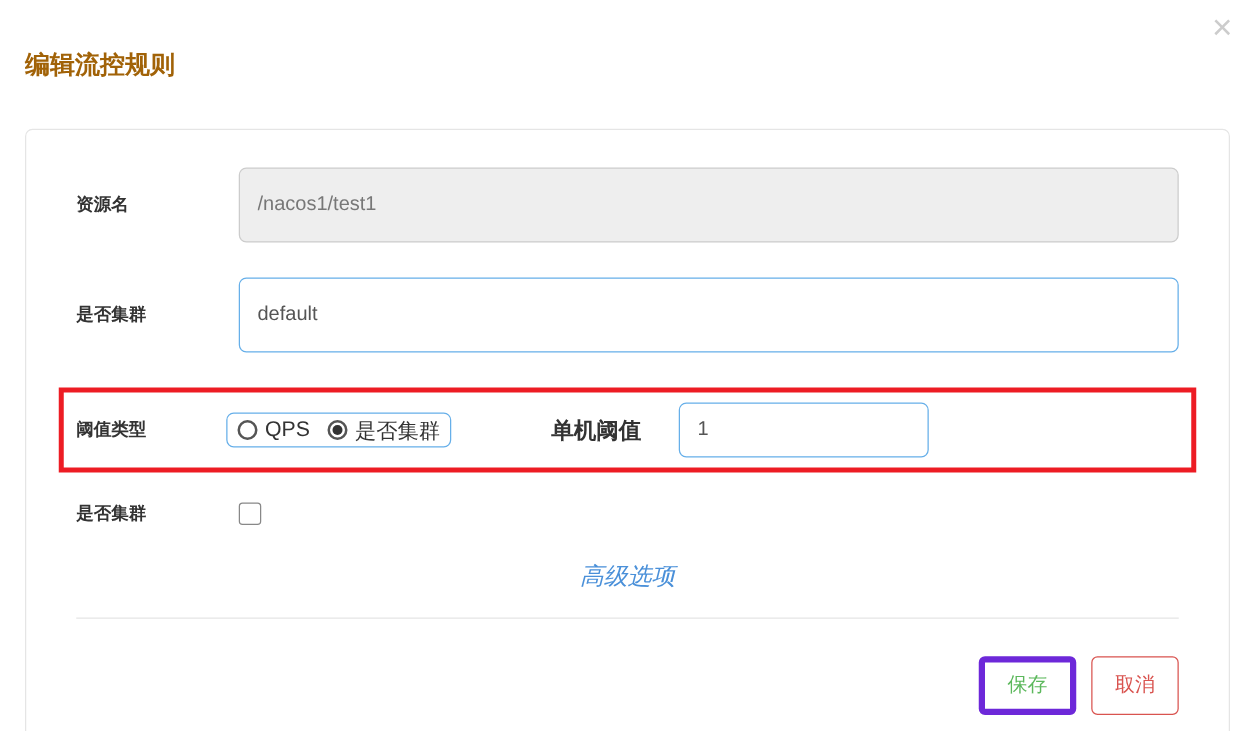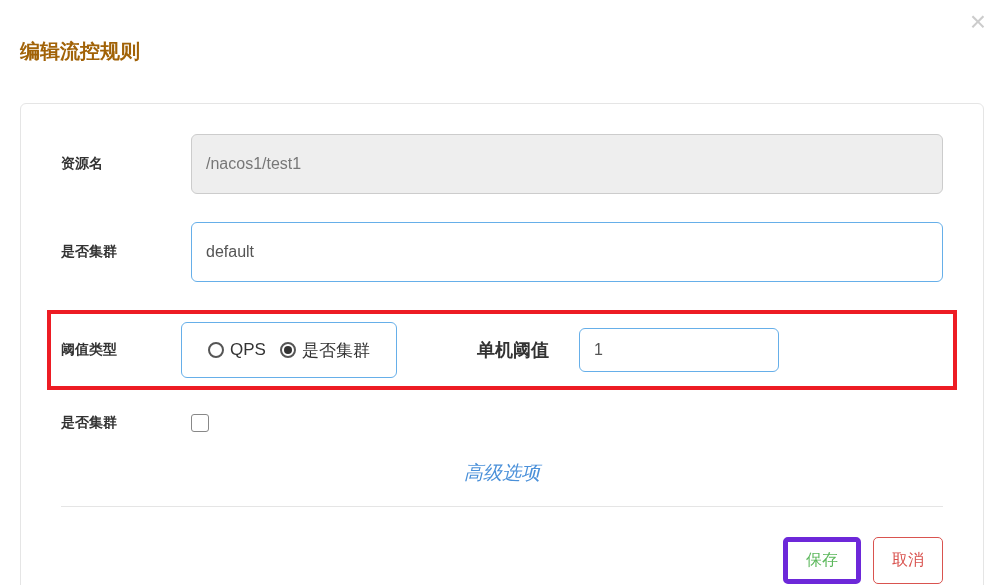--- a/index.html
+++ b/index.html
@@ -81,22 +81,22 @@
       margin-bottom: 24px;
     }
     .highlight-row .form-label {
       width: 120px;
     }
     .radio-group {
       display: flex;
       align-items: center;
       border: 1px solid #66afe9;
       border-radius: 6px;
-      padding: 10px 26px;
-      height: 56px;
+      padding: 10px 8px;
+      height: 28px;
       gap: 14px;
     }
     .radio-option {
       display: flex;
       align-items: center;
       gap: 6px;
       font-size: 17px;
       color: #333;
       cursor: pointer;
     }

